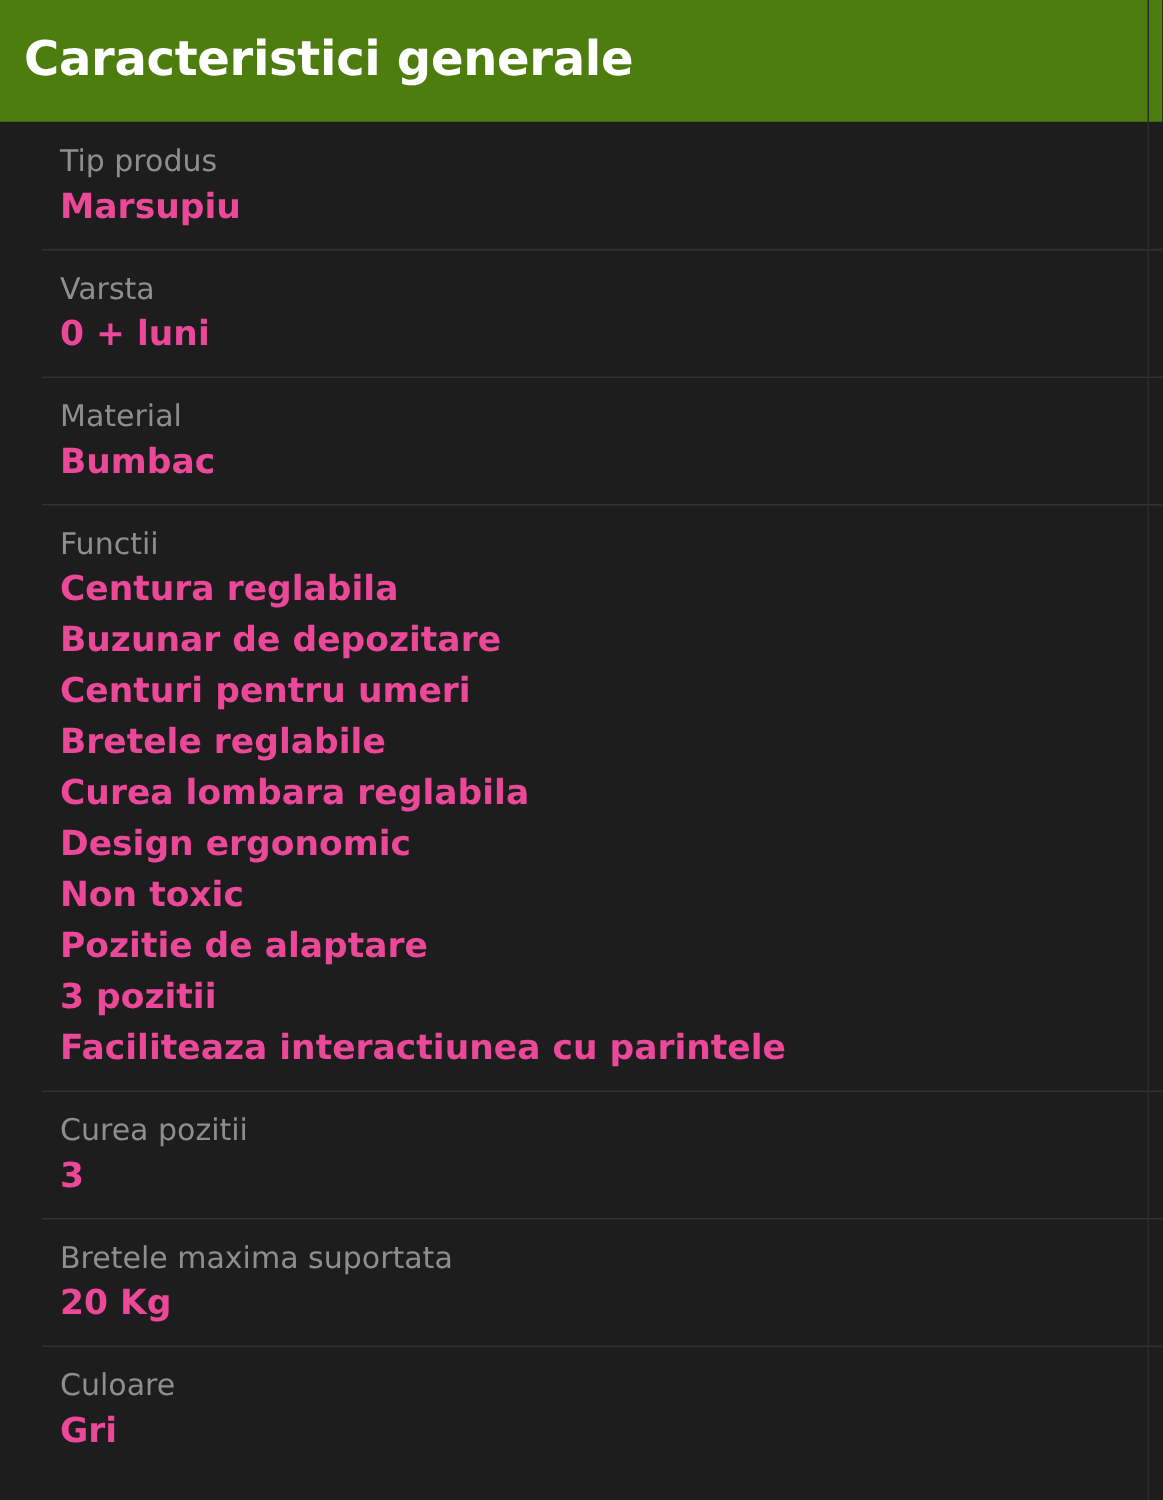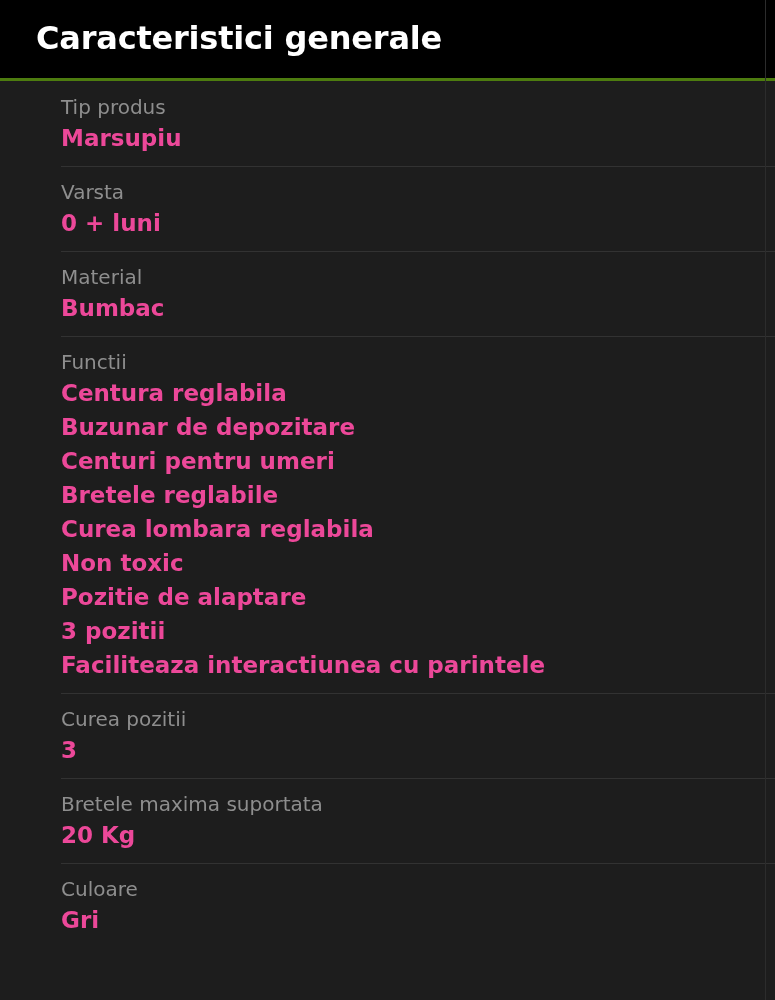--- a/index.html
+++ b/index.html
@@ -21,44 +21,43 @@
     height: 1000px;
     background: #1d1d1d;
     box-sizing: border-box;
     overflow: hidden;
   }
 
   
   .panel-header {
     height: 81px;
     box-sizing: border-box;
-    padding: 0 36px;
+    padding: 0 16px;
     display: flex;
     align-items: center;
-    background: #000000;
-    border-bottom: 3px solid #4d7c0f;
+    background: #4d7c0f;
+    border-bottom: 1px solid #4d7c0f;
   }
   .panel-title {
     font-size: 32px;
     font-weight: bold;
     color: #ffffff;
     letter-spacing: -0.2px;
     line-height: 1.1;
     white-space: nowrap;
   }
 
   
   .spec-list {
     display: block;
   }
   .spec-row {
     position: relative;
-    padding: 13px 26px 11px 28px;
+    padding: 13px 26px 11px 40px;
     box-sizing: border-box;
-    margin-left: 33px;
   }
   .spec-row + .spec-row::before {
     content: "";
     position: absolute;
     top: 0;
     left: 28px;
     right: 0;
     height: 1px;
     background: #323232;
   }
@@ -119,20 +118,21 @@
         </div>
       </div>
       <div class="spec-row">
         <div class="spec-label">Functii</div>
         <div class="spec-value-list">
           <div class="spec-value">Centura reglabila</div>
           <div class="spec-value">Buzunar de depozitare</div>
           <div class="spec-value">Centuri pentru umeri</div>
           <div class="spec-value">Bretele reglabile</div>
           <div class="spec-value">Curea lombara reglabila</div>
+          <div class="spec-value">Design ergonomic</div>
           <div class="spec-value">Non toxic</div>
           <div class="spec-value">Pozitie de alaptare</div>
           <div class="spec-value">3 pozitii</div>
           <div class="spec-value">Faciliteaza interactiunea cu parintele</div>
         </div>
       </div>
       <div class="spec-row">
         <div class="spec-label">Curea pozitii</div>
         <div class="spec-value-list">
           <div class="spec-value">3</div>

